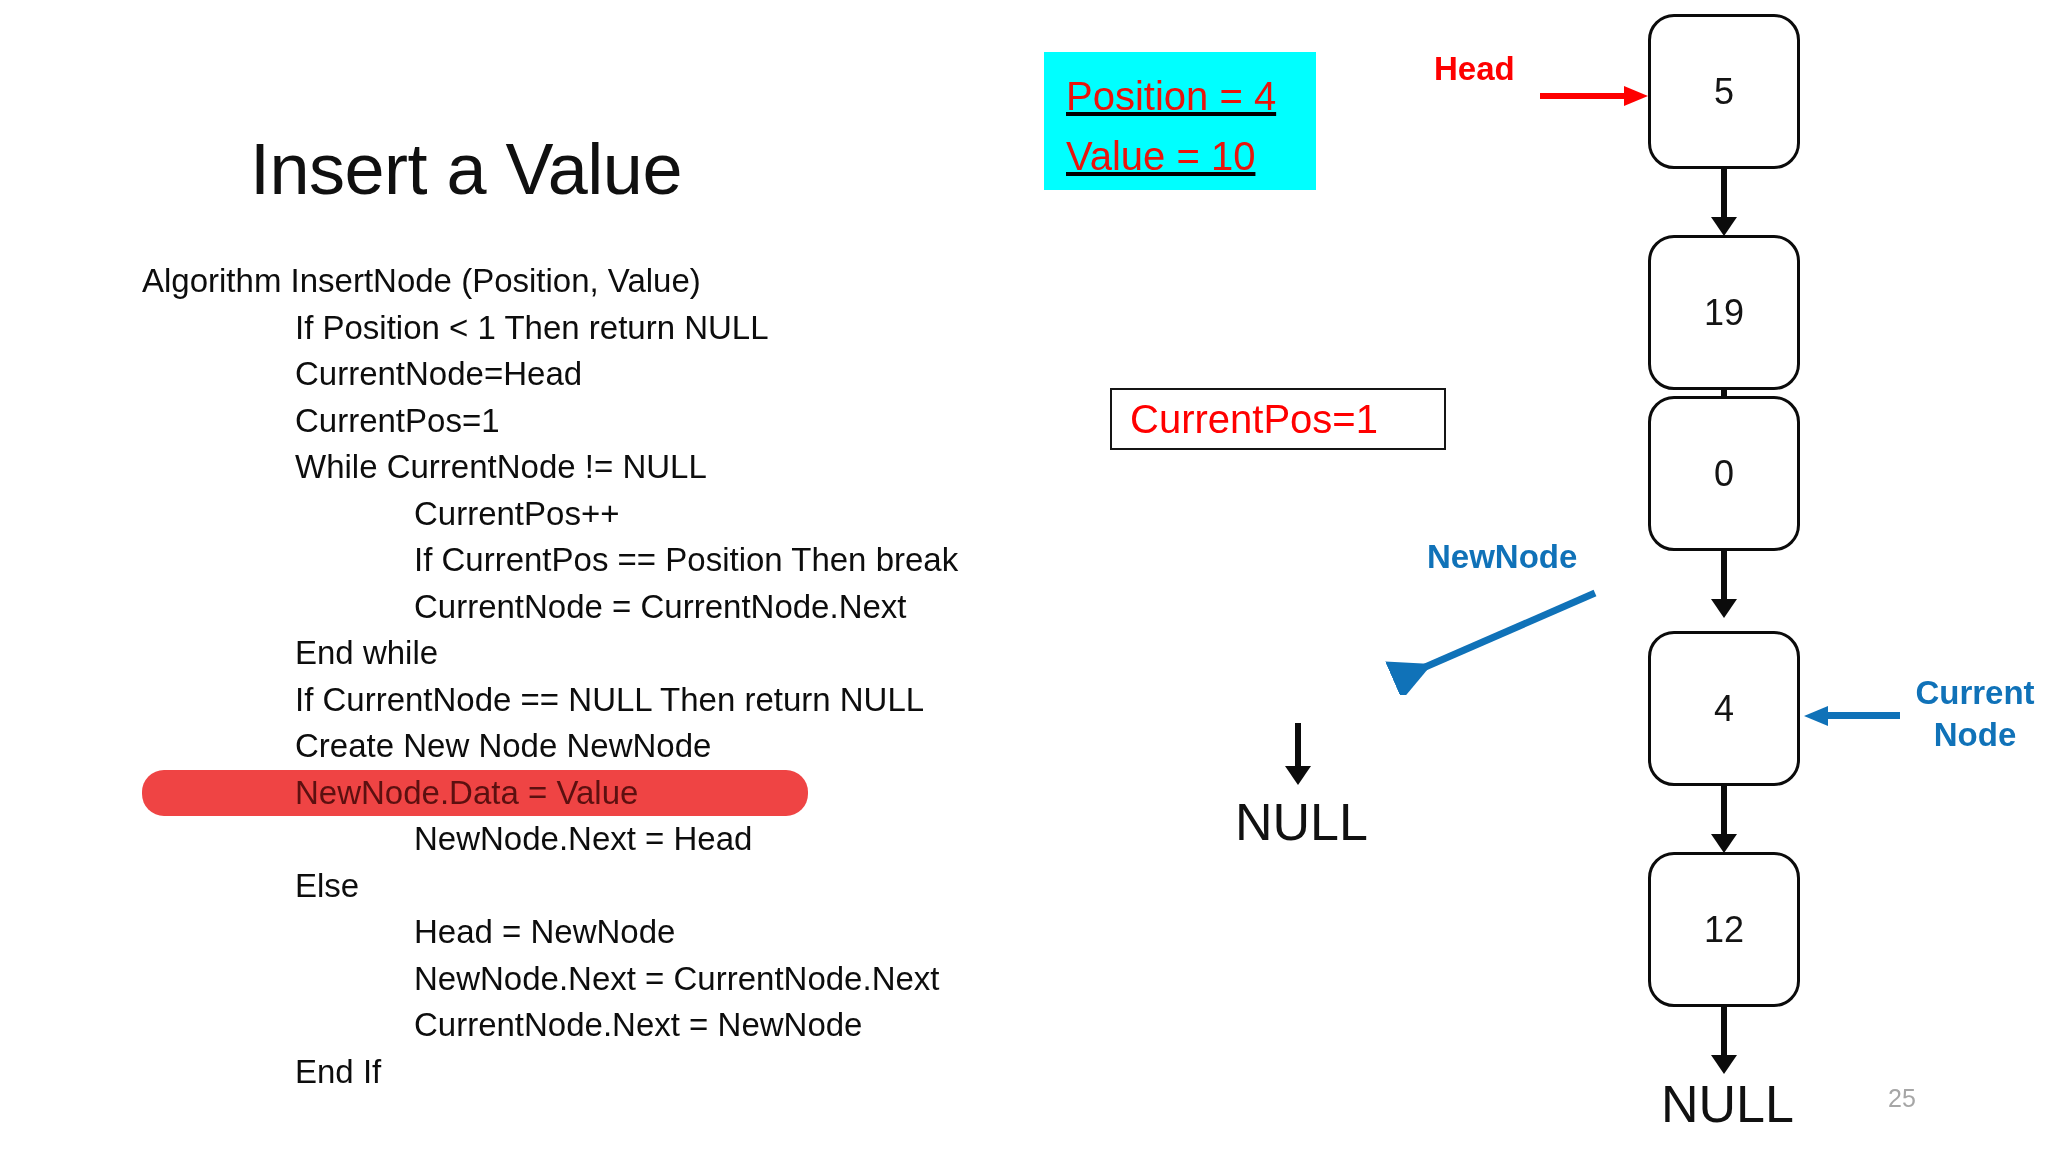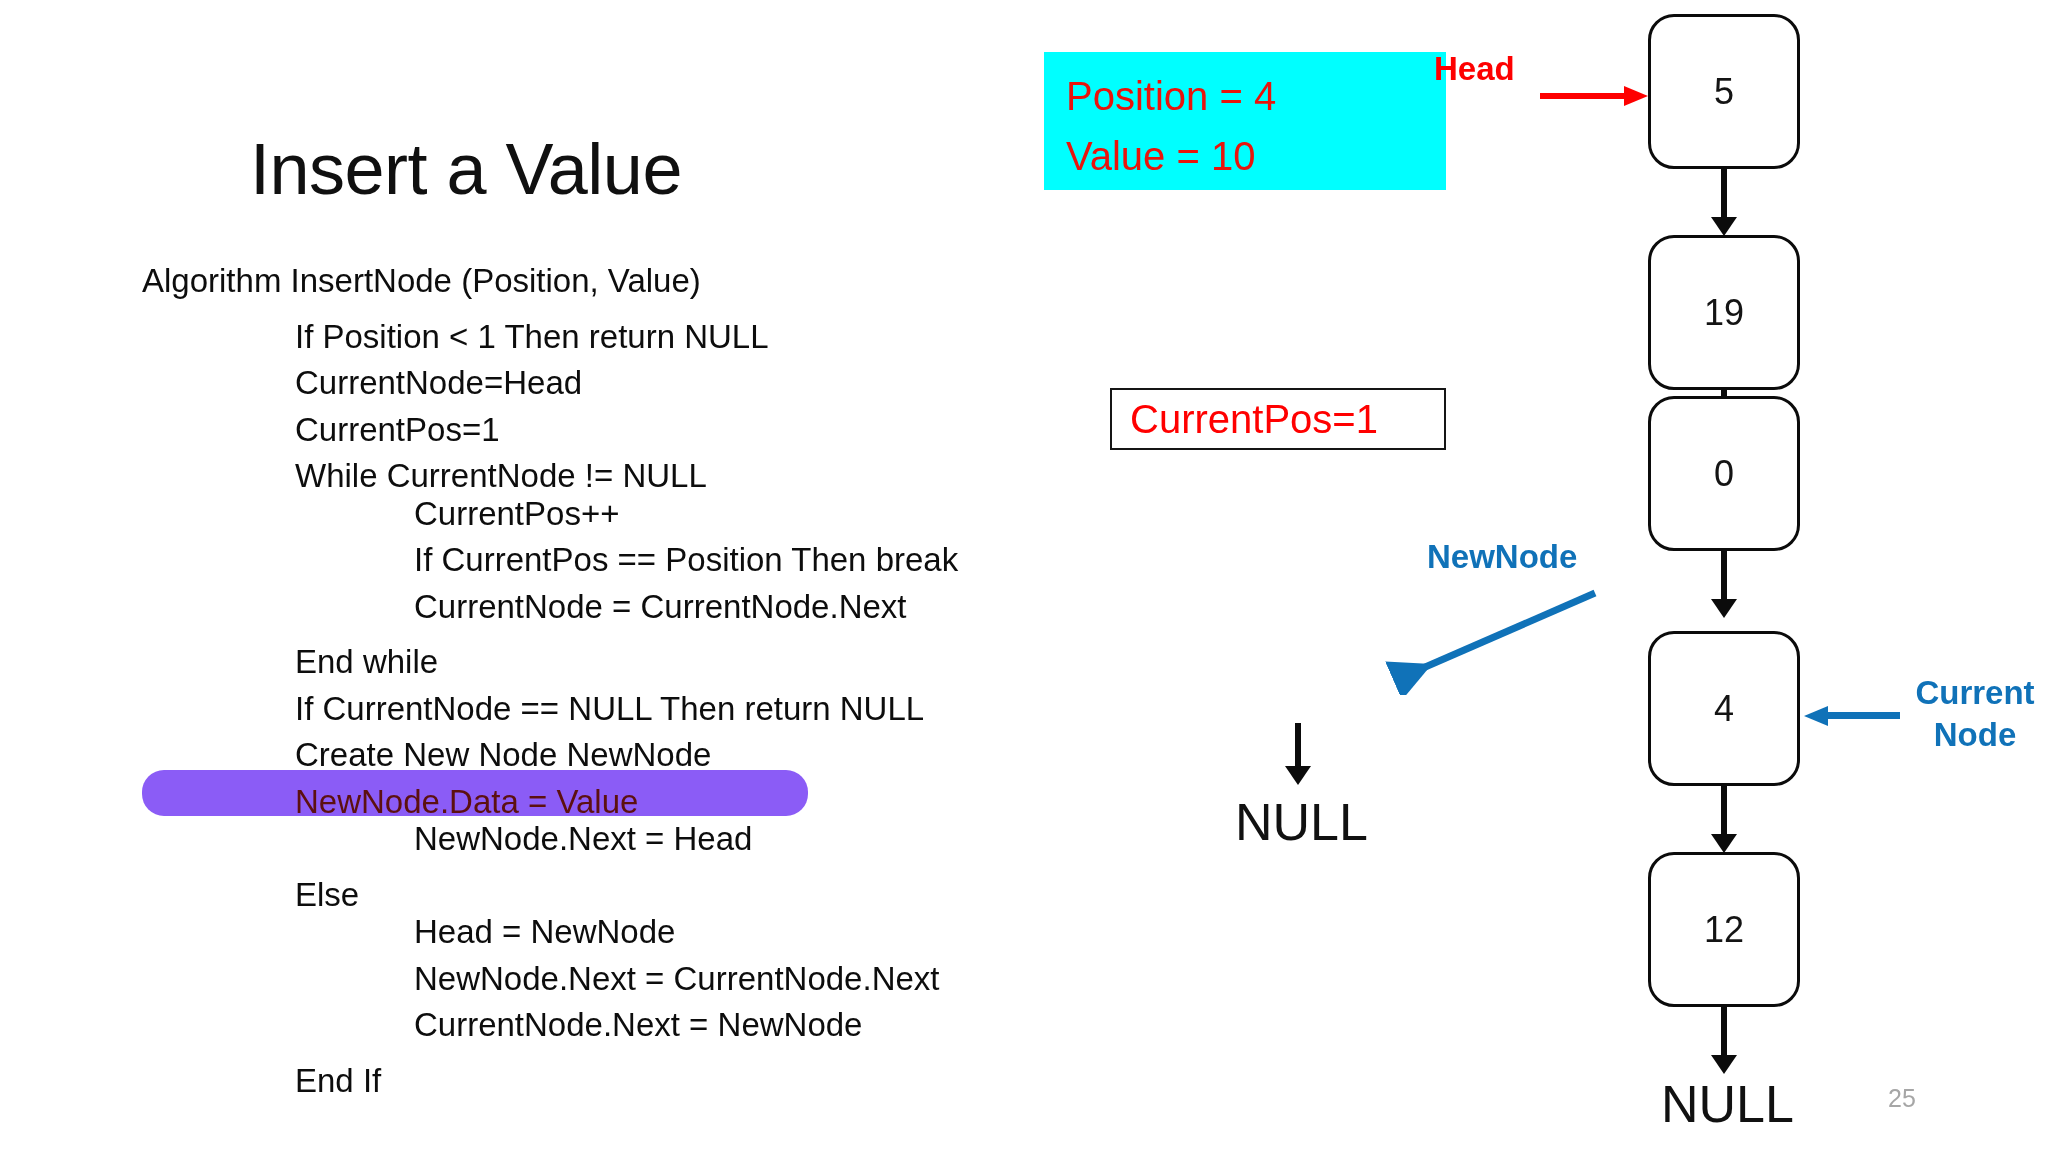--- a/index.html
+++ b/index.html
@@ -41,40 +41,41 @@
     font-size: 33px;
     line-height: 46.5px;
     color: #0d0d0d;
     white-space: nowrap;
     height: 46.5px;
   }
   .code-line .code-text {
     display: inline-block;
   }
   .ind-0 { padding-left: 0px; }
-  .ind-1 { padding-left: 153px; margin-top: 9px; }
+  .ind-1 { padding-left: 153px; }
   .ind-2 { padding-left: 272px; }
   .code-line.highlighted {
-    background: #8b5cf6;
+    background: #ef4444;
     color: #5c1010;
     width: 666px;
     white-space: nowrap;
     border-radius: 22px;
   }
 
   
   #info-box {
     position: absolute;
     left: 1044px;
     top: 52px;
-    width: 402px;
+    width: 272px;
     height: 138px;
     background: #00ffff;
     box-sizing: border-box;
     padding: 14px 0 0 22px;
+    text-decoration: underline;
   }
   #info-box .info-line {
     font-size: 40px;
     line-height: 60px;
     color: #e8140c;
     white-space: nowrap;
   }
 
   
   #currentpos-box {

